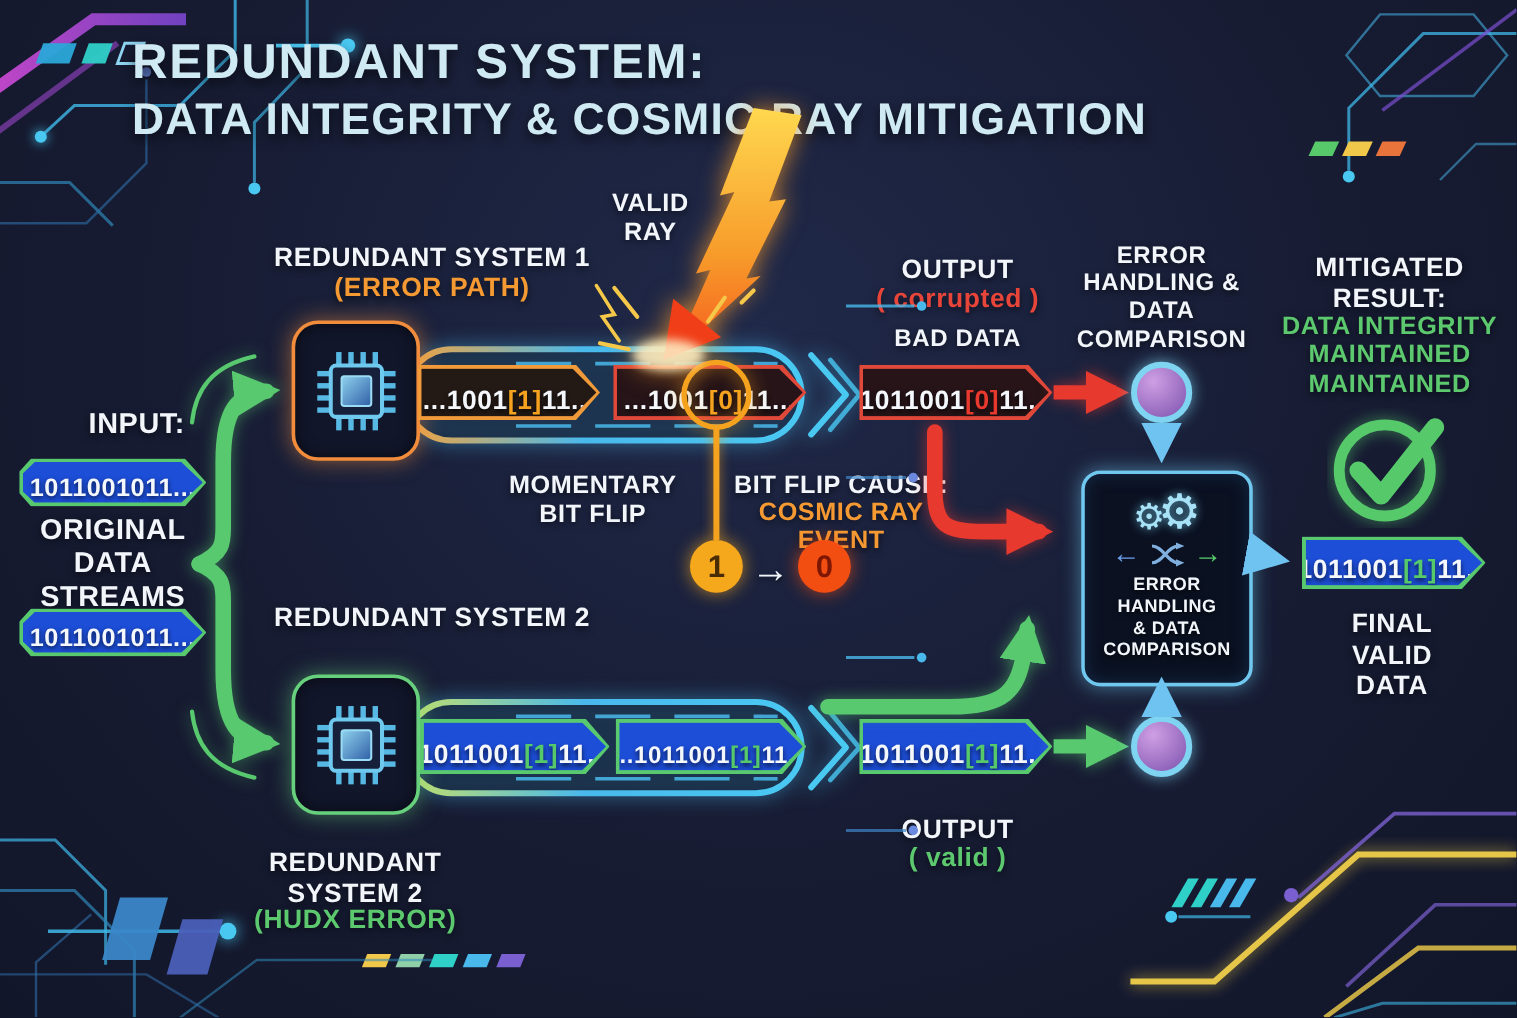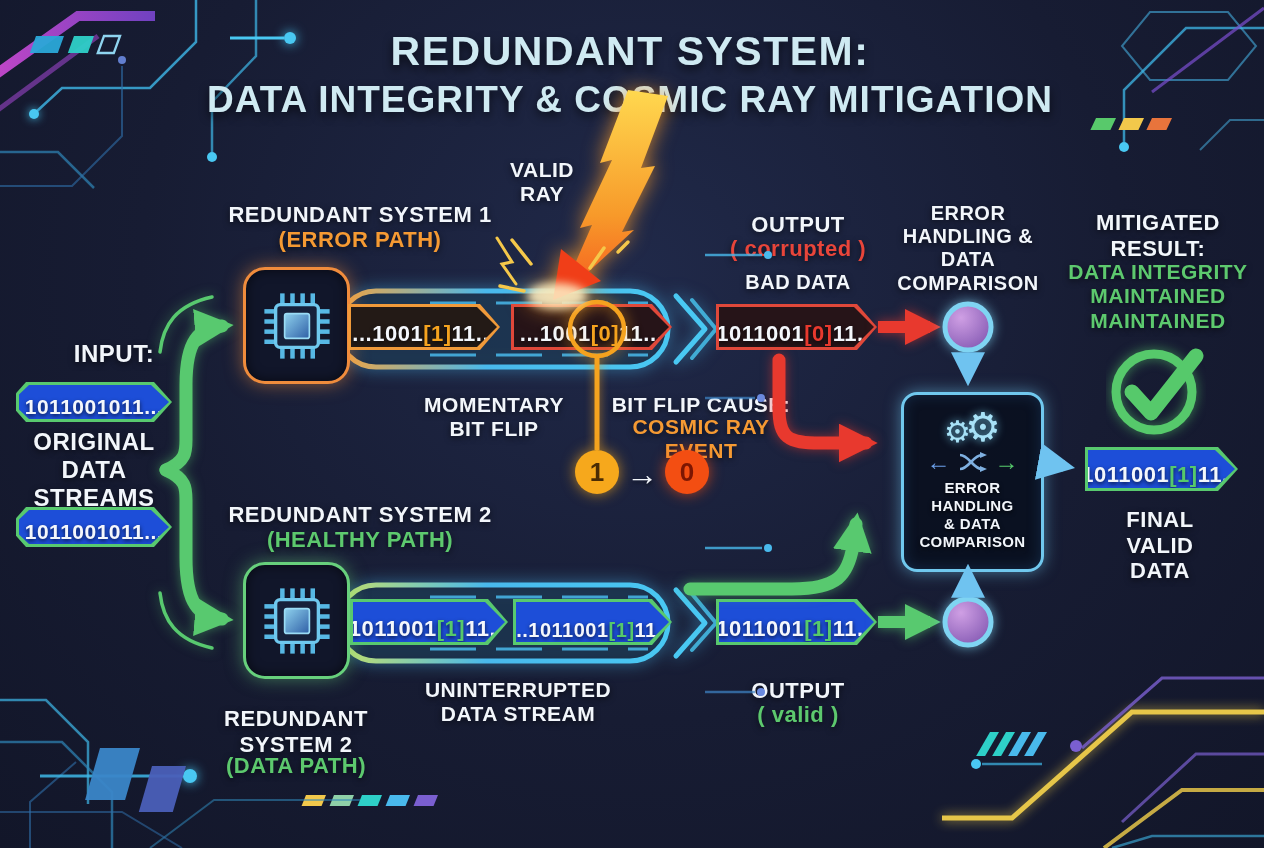--- a/index.html
+++ b/index.html
@@ -5,21 +5,21 @@
   html,body{margin:0;padding:0;background:#10142a;}
   #canvas{position:relative;width:1264px;height:848px;overflow:hidden;
     font-family:"Liberation Sans",sans-serif;
     background:radial-gradient(ellipse at 50% 32%,#202949 0%,#171c33 55%,#121629 100%);}
   svg{display:block}
   .abs{position:absolute}
   .lbl{position:absolute;font-weight:bold;text-align:center;line-height:1.16;
     letter-spacing:.5px;color:#f2f6fb;white-space:pre-line;
     text-shadow:0 2px 6px rgba(0,0,0,.6);}
   .orange{color:#f59a33}.greent{color:#5dc96e}.redt{color:#e8453a}
-  .titleblock{position:absolute;left:110px;top:28px;width:1040px;text-align:center;z-index:4}
+  .titleblock{position:absolute;left:110px;top:28px;width:1040px;z-index:4}
   .t1{font-size:41px;font-weight:800;color:#cfeaf2;letter-spacing:1.5px;
     text-shadow:0 4px 10px rgba(0,0,0,.65)}
   .t2{font-size:37px;font-weight:800;color:#cfeaf2;letter-spacing:1px;margin-top:4px;
     text-shadow:0 4px 10px rgba(0,0,0,.65)}
   
   .chev{position:absolute;z-index:5}
   .cp-r{clip-path:polygon(0 0,calc(100% - 20px) 0,100% 50%,calc(100% - 20px) 100%,0 100%)}
   .cp-h{clip-path:polygon(10px 0,calc(100% - 18px) 0,100% 50%,calc(100% - 18px) 100%,10px 100%,0 72%,0 28%)}
   .chev-in{position:absolute;inset:3px;display:flex;align-items:flex-end;justify-content:center}
   .bits{font-weight:800;font-size:22px;color:#f4f7fc;letter-spacing:.5px;white-space:nowrap;
@@ -342,21 +342,20 @@
   <div class="chev cp-r bd-green" style="left:1085px;top:447px;width:153px;height:44px">
     <div class="chev-in cp-r">
         <span class="bits"><span>1011001</span><span class="bit-g">[1]</span><span>11...</span></span>
       </div>
   </div>
   <div class="lbl" style="left:1102px;top:507px;width:116px;font-size:22px">FINAL
 VALID
 DATA</div>
 
   <div class="lbl" style="left:222px;top:502px;width:276px;font-size:22px">REDUNDANT SYSTEM 2</div>
-  <div class="lbl greent" style="left:222px;top:527px;width:276px;font-size:22px">(HEALTHY PATH)</div>
   <div class="chipbox chip2" style="left:243px;top:562px">
     <svg width="72" height="72" viewBox="0 0 64 64">
       <g fill="#57b8e4">
         <rect x="17" y="3" width="4" height="10"></rect>
           <rect x="26" y="3" width="4" height="10"></rect>
           <rect x="35" y="3" width="4" height="10"></rect>
           <rect x="44" y="3" width="4" height="10"></rect>
         <rect x="17" y="51" width="4" height="10"></rect>
           <rect x="26" y="51" width="4" height="10"></rect>
           <rect x="35" y="51" width="4" height="10"></rect>
@@ -377,28 +376,26 @@
   <div class="chev cp-r bd-green" style="left:350px;top:599px;width:158px;height:46px">
     <div class="chev-in cp-r">
         <span class="bits"><span>1011001</span><span class="bit-g">[1]</span><span>11...</span></span>
       </div>
   </div>
   <div class="chev cp-r bd-green" style="left:513px;top:599px;width:159px;height:46px">
     <div class="chev-in cp-r">
         <span class="bits" style="font-size:20px"><span>...1011001</span><span class="bit-g">[1]</span><span>11...</span></span>
       </div>
   </div>
-  <div class="lbl" style="left:424px;top:678px;width:188px;font-size:21px">UNINTERRUPTED
-DATA STREAM</div>
 
   <div class="chev cp-r bd-green" style="left:716px;top:599px;width:161px;height:46px">
     <div class="chev-in cp-r">
         <span class="bits"><span>1011001</span><span class="bit-g">[1]</span><span>11...</span></span>
       </div>
   </div>
   <div class="lbl" style="left:728px;top:678px;width:140px;font-size:22px">OUTPUT</div>
   <div class="lbl greent" style="left:728px;top:702px;width:140px;font-size:22px">( valid )</div>
 
   <div class="lbl" style="left:212px;top:706px;width:168px;font-size:22px">REDUNDANT
 SYSTEM 2</div>
-  <div class="lbl greent" style="left:200px;top:753px;width:192px;font-size:22px">(DATA PATH)</div>
+  <div class="lbl greent" style="left:200px;top:753px;width:192px;font-size:22px">(HUDX ERROR)</div>
 
 </div>
 
 </body></html>

